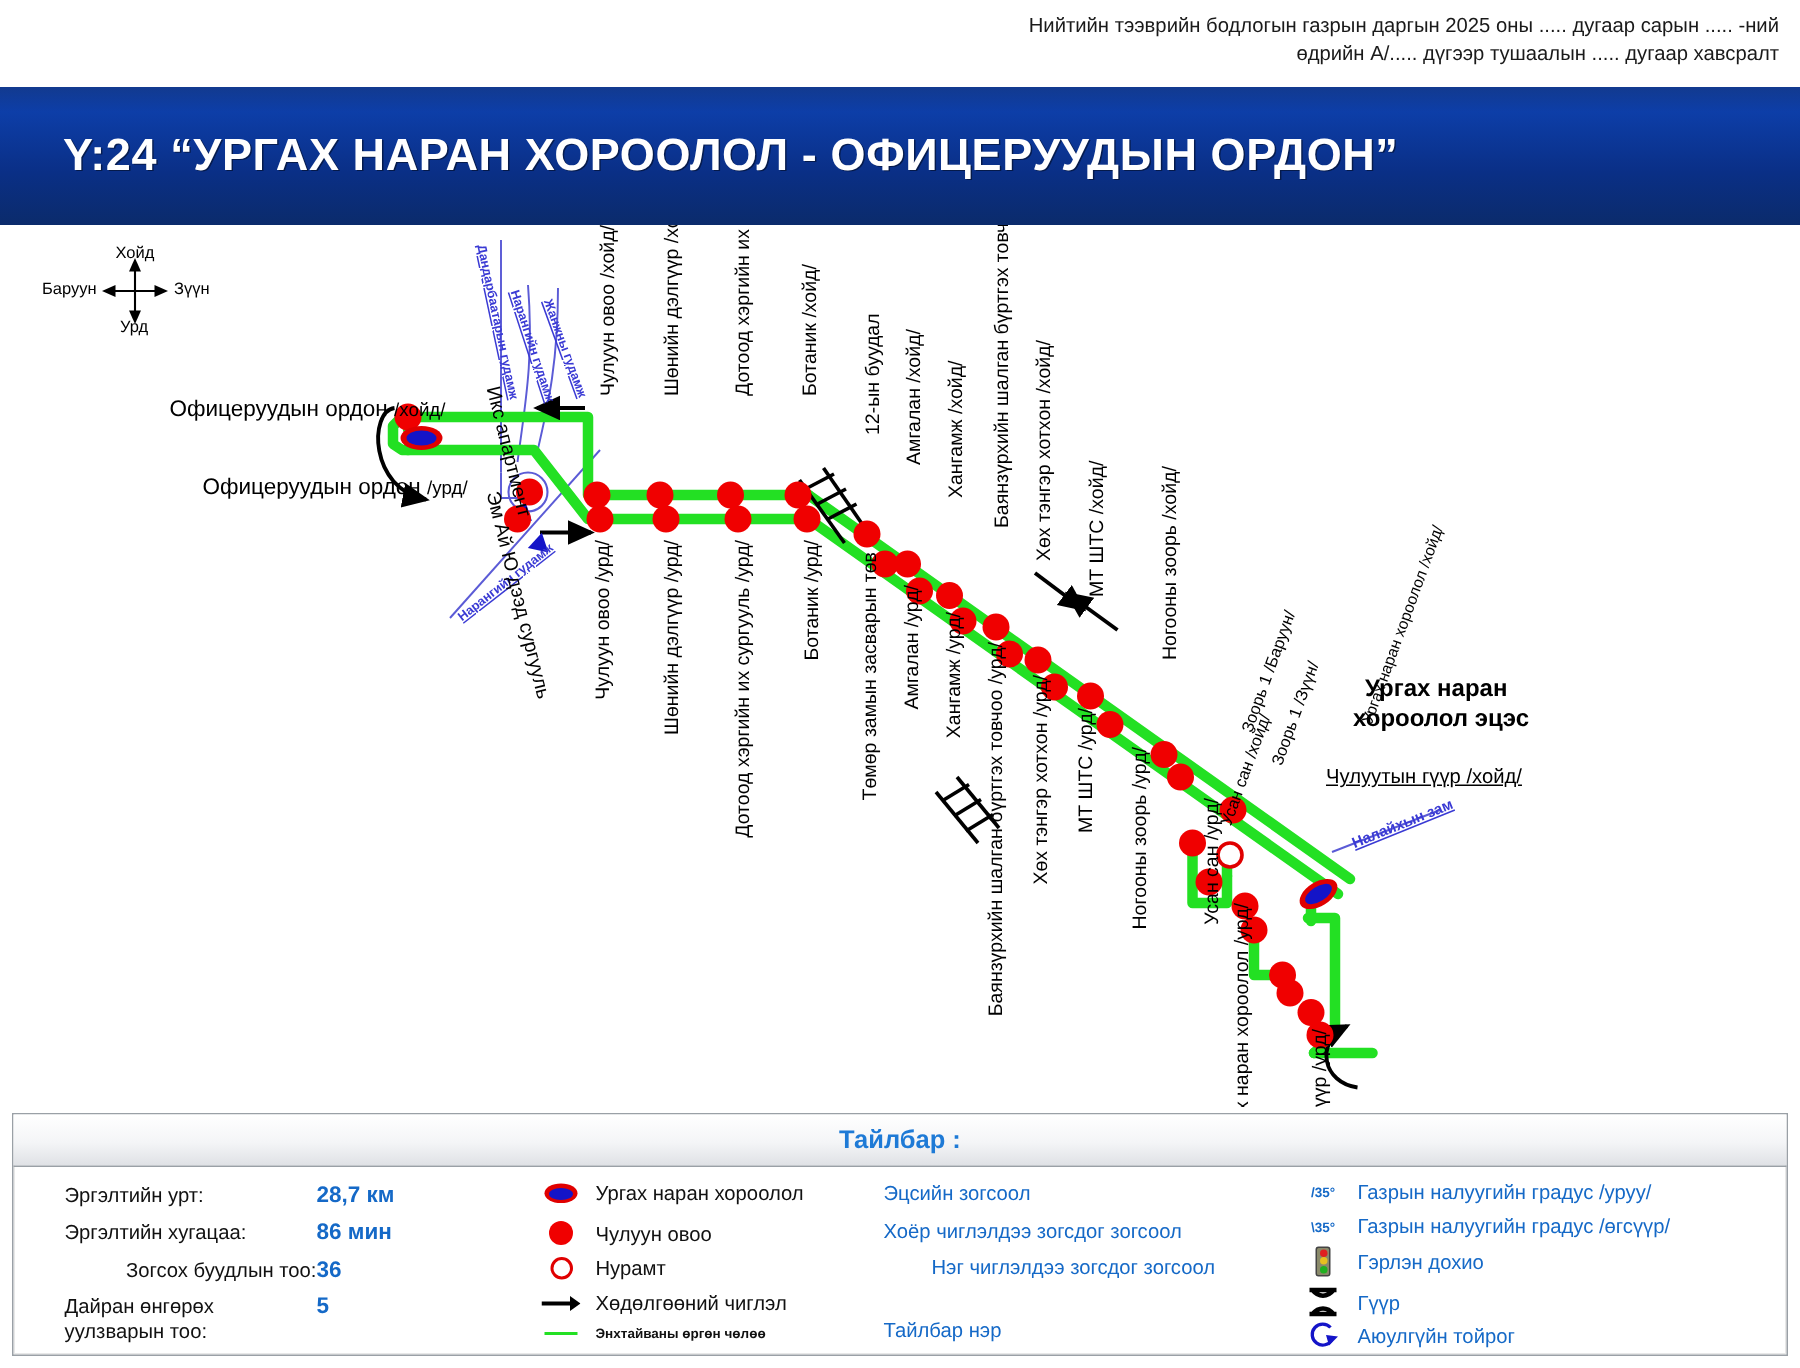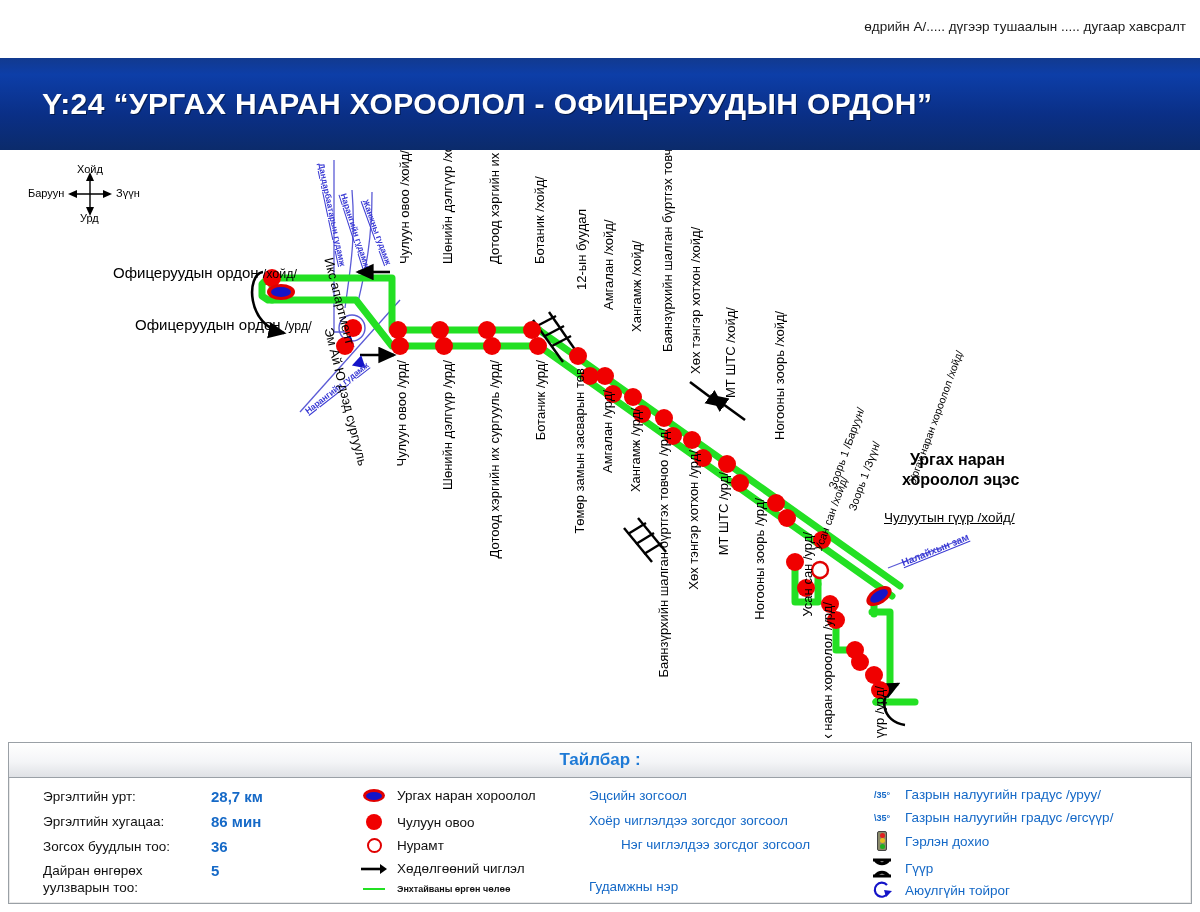--- a/index.html
+++ b/index.html
@@ -84,20 +84,21 @@
   .grn-line{width:22px;height:2px;background:#23e023;}
   .slope-txt{font-size:9px;color:#1569c7;font-weight:bold;}
   .tl-ico{width:10px;height:20px;background:#8a8a6a;border:1px solid #444;border-radius:2px;
      display:flex;flex-direction:column;align-items:center;justify-content:space-around;padding:1px 0;box-sizing:border-box;}
   .tl-ico i{display:block;width:5px;height:5px;border-radius:50%;}
 </style>
 </head>
 <body>
 
 <div id="header-note">
+  <div class="line">Нийтийн тээврийн бодлогын газрын даргын 2025 оны ..... дугаар сарын ..... -ний</div>
   <div class="line">өдрийн А/..... дүгээр тушаалын ..... дугаар хавсралт</div>
 </div>
 
 <div id="title-banner">
   <div class="title-text">Y:24 “УРГАХ НАРАН ХОРООЛОЛ - ОФИЦЕРУУДЫН ОРДОН”</div>
 </div>
 
 <div id="map-area">
 
   <div id="compass">
@@ -300,21 +301,21 @@
   <div id="legend-body">
 
     <div class="stat-row" style="left:34px;top:10px;">
       <span class="stat-name">Эргэлтийн урт:</span>
       <span class="stat-val">28,7 км</span>
     </div>
     <div class="stat-row" style="left:34px;top:35px;">
       <span class="stat-name">Эргэлтийн хугацаа:</span>
       <span class="stat-val">86 мин</span>
     </div>
-    <div class="stat-row" style="left:34px;top:60px;">
+    <div class="stat-row" style="left:34px;top:60px;text-align:right;">
       <span class="stat-name">Зогсох буудлын тоо:</span>
       <span class="stat-val">36</span>
     </div>
     <div class="stat-row" style="left:34px;top:84px;">
       <span class="stat-name">Дайран өнгөрөх уулзварын тоо:</span>
       <span class="stat-val">5</span>
     </div>
 
     <div class="lg-item" style="left:352px;top:10px;">
       <span class="lg-ico">
@@ -353,21 +354,21 @@
     <div class="lg-item" style="left:580px;top:10px;">
       <span class="lg-txt blue">Эцсийн зогсоол</span>
     </div>
     <div class="lg-item" style="left:580px;top:35px;">
       <span class="lg-txt blue">Хоёр чиглэлдээ зогсдог зогсоол</span>
     </div>
     <div class="lg-item" style="left:612px;top:59px;">
       <span class="lg-txt blue">Нэг чиглэлдээ зогсдог зогсоол</span>
     </div>
     <div class="lg-item" style="left:580px;top:101px;">
-      <span class="lg-txt blue">Гудамжны нэр</span>
+      <span class="lg-txt blue">Тайлбар нэр</span>
     </div>
 
     <div class="lg-item" style="left:860px;top:9px;">
       <span class="lg-ico">
         <span class="slope-txt">/35°</span>
       </span>
       <span class="lg-txt blue">Газрын налуугийн градус /уруу/</span>
     </div>
     <div class="lg-item" style="left:860px;top:32px;">
       <span class="lg-ico">

